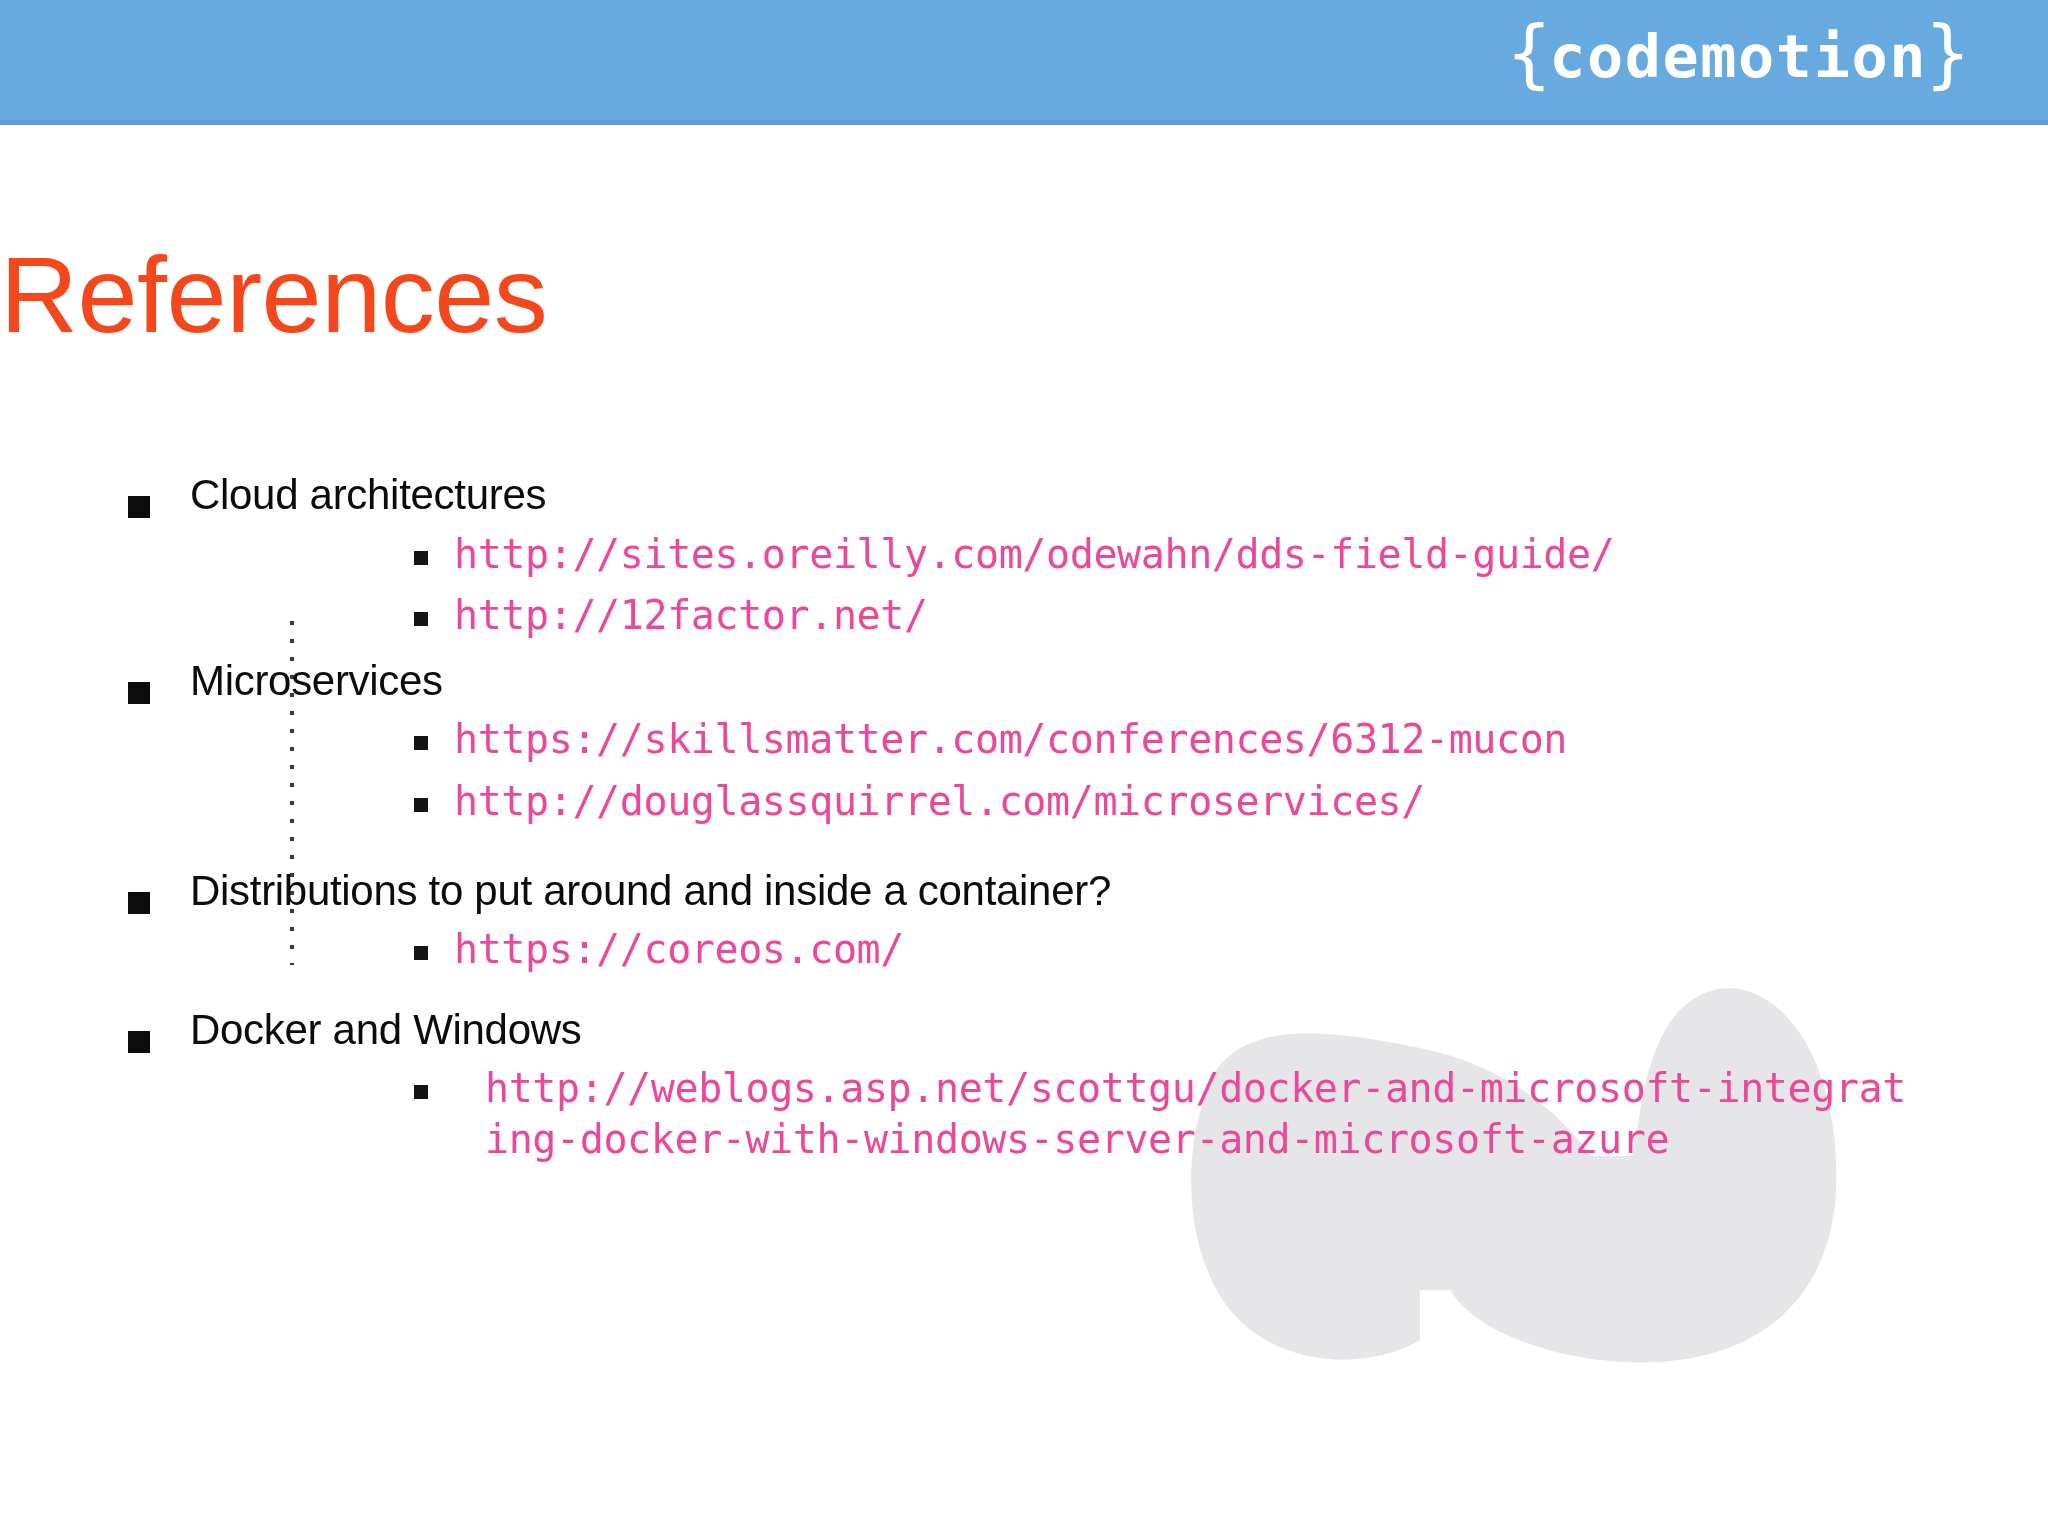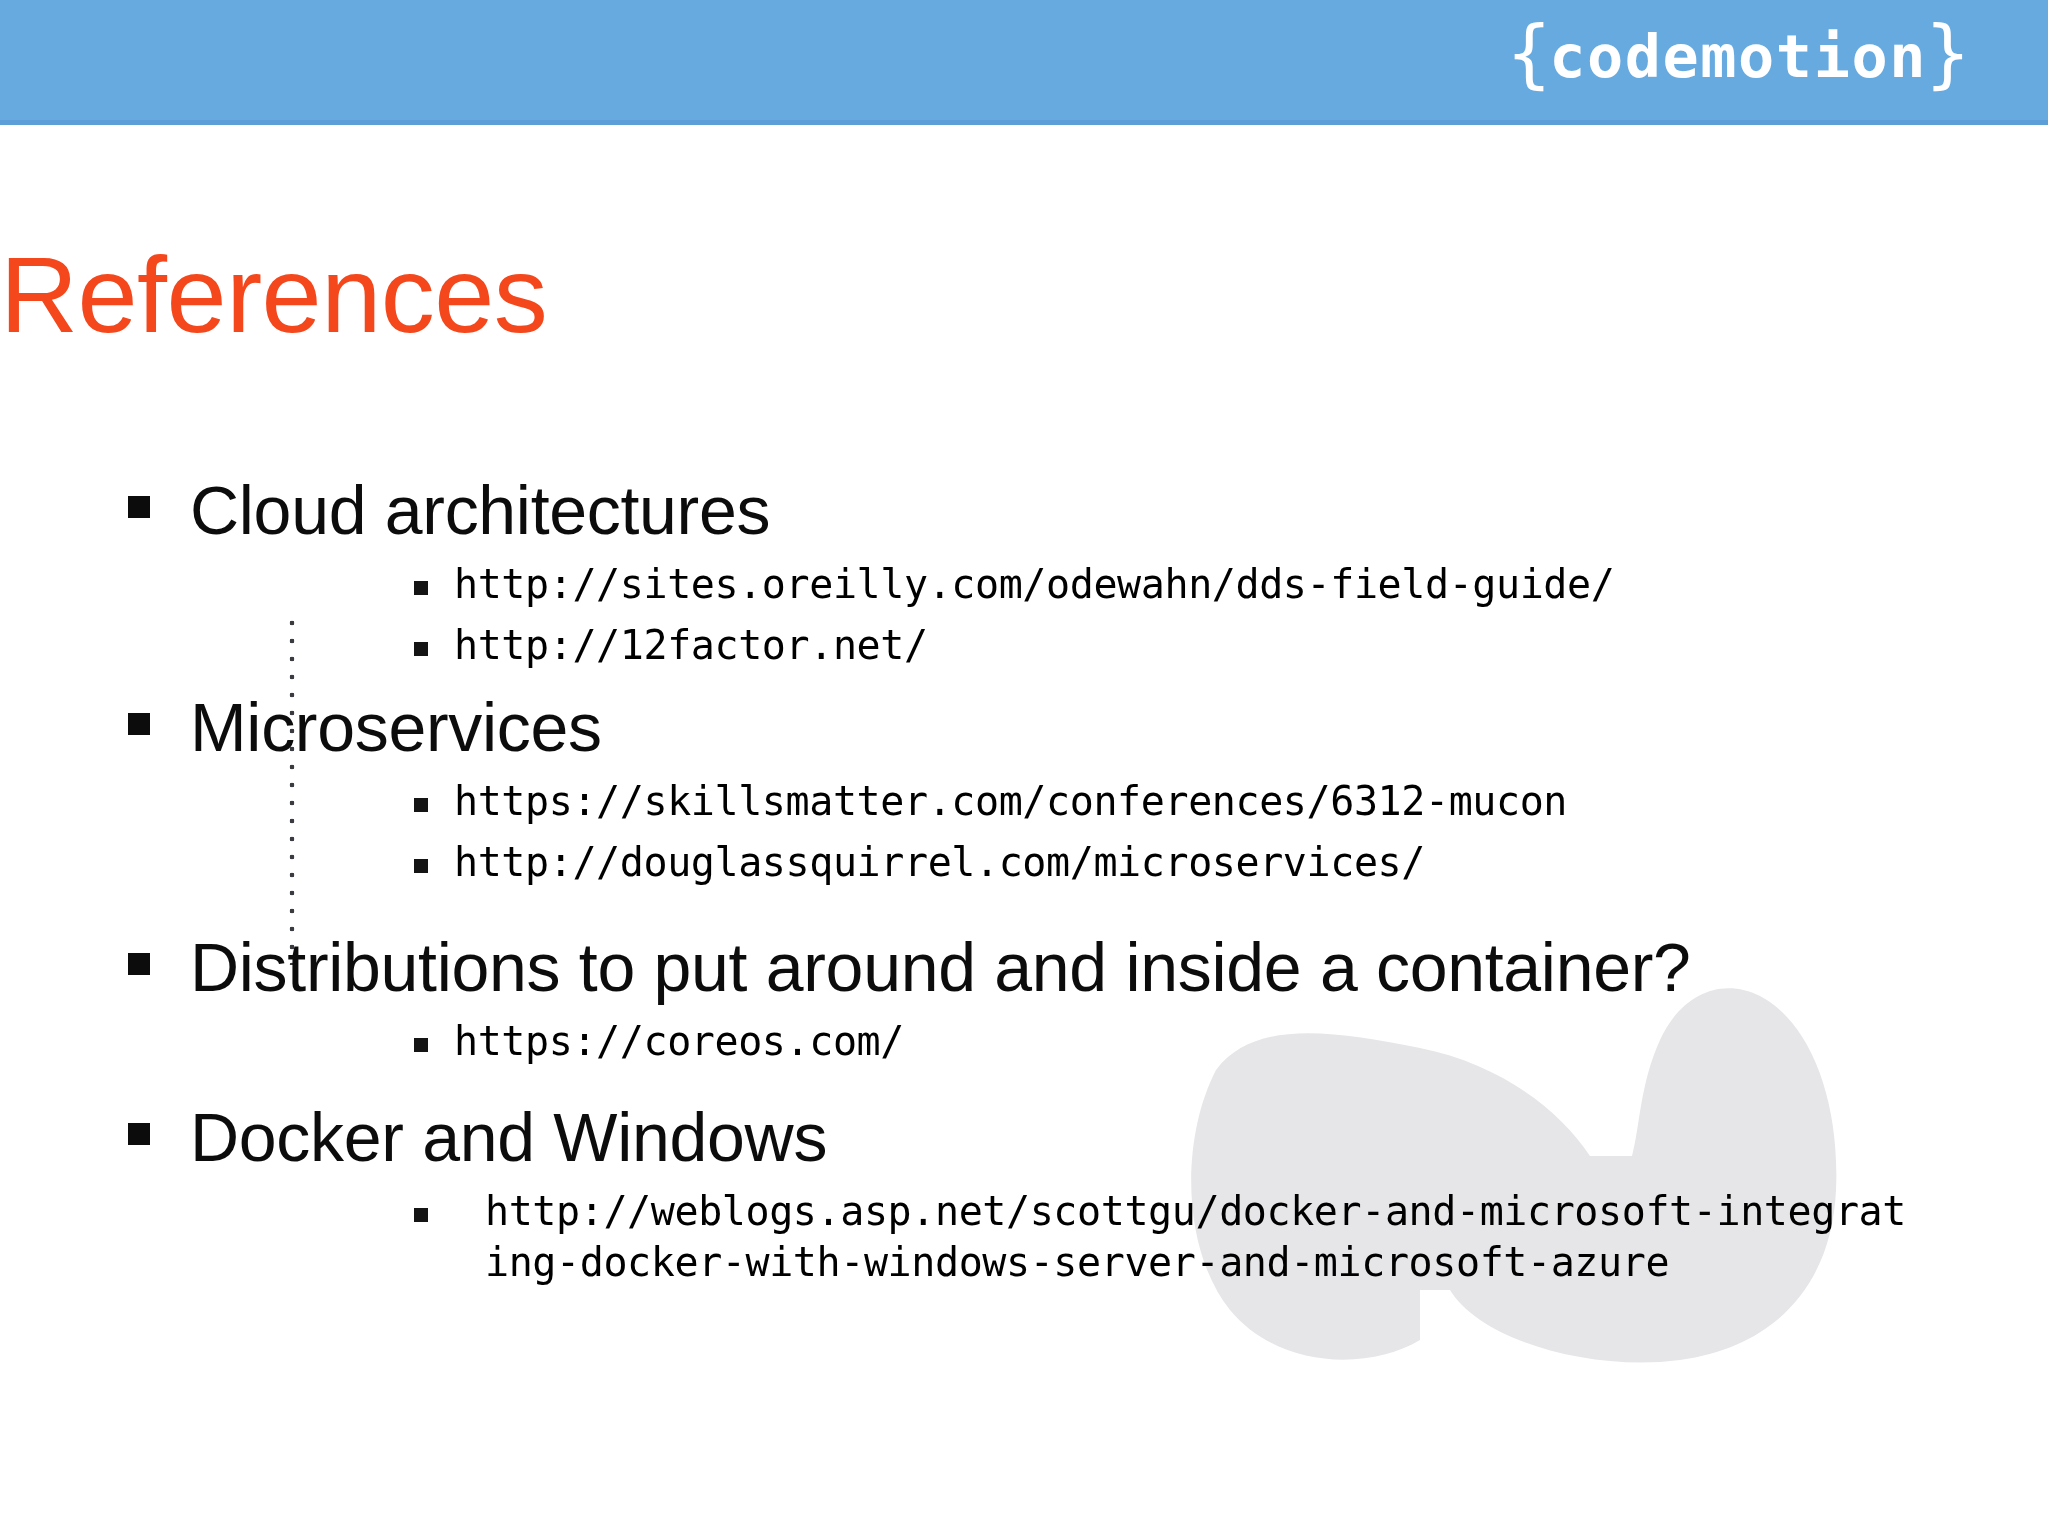--- a/index.html
+++ b/index.html
@@ -130,21 +130,21 @@
   .l1-marker {
     flex: 0 0 auto;
     width: 22px;
     height: 22px;
     background: #0c0c0c;
     margin: 26px 40px 0 10px;
   }
   .l1-text {
     flex: 1 1 auto;
     font-family: "Liberation Sans", sans-serif;
-    font-size: 68px;
+    font-size: 42px;
     font-weight: 400;
     color: #0c0c0c;
     line-height: 1.18;
     letter-spacing: -0.3px;
     white-space: nowrap;
   }
 
   
   .l2-list {
     margin: 0 0 10px 0;
@@ -161,21 +161,21 @@
     width: 14px;
     height: 14px;
     background: #141414;
     margin: 22px 26px 0 296px;
   }
   .l2-text {
     flex: 1 1 auto;
     font-family: "DejaVu Sans Mono", monospace;
     font-size: 40px;
     font-weight: 400;
-    color: #000000;
+    color: #ec4899;
     line-height: 1.28;
     letter-spacing: -0.4px;
     word-break: break-all;
     max-width: 1430px;
   }
   .l2-text.wrap { white-space: normal; margin-left: 31px; }
 
   
   .group-1 { margin-top: 0px; }
   .group-2 { margin-top: 8px; }

